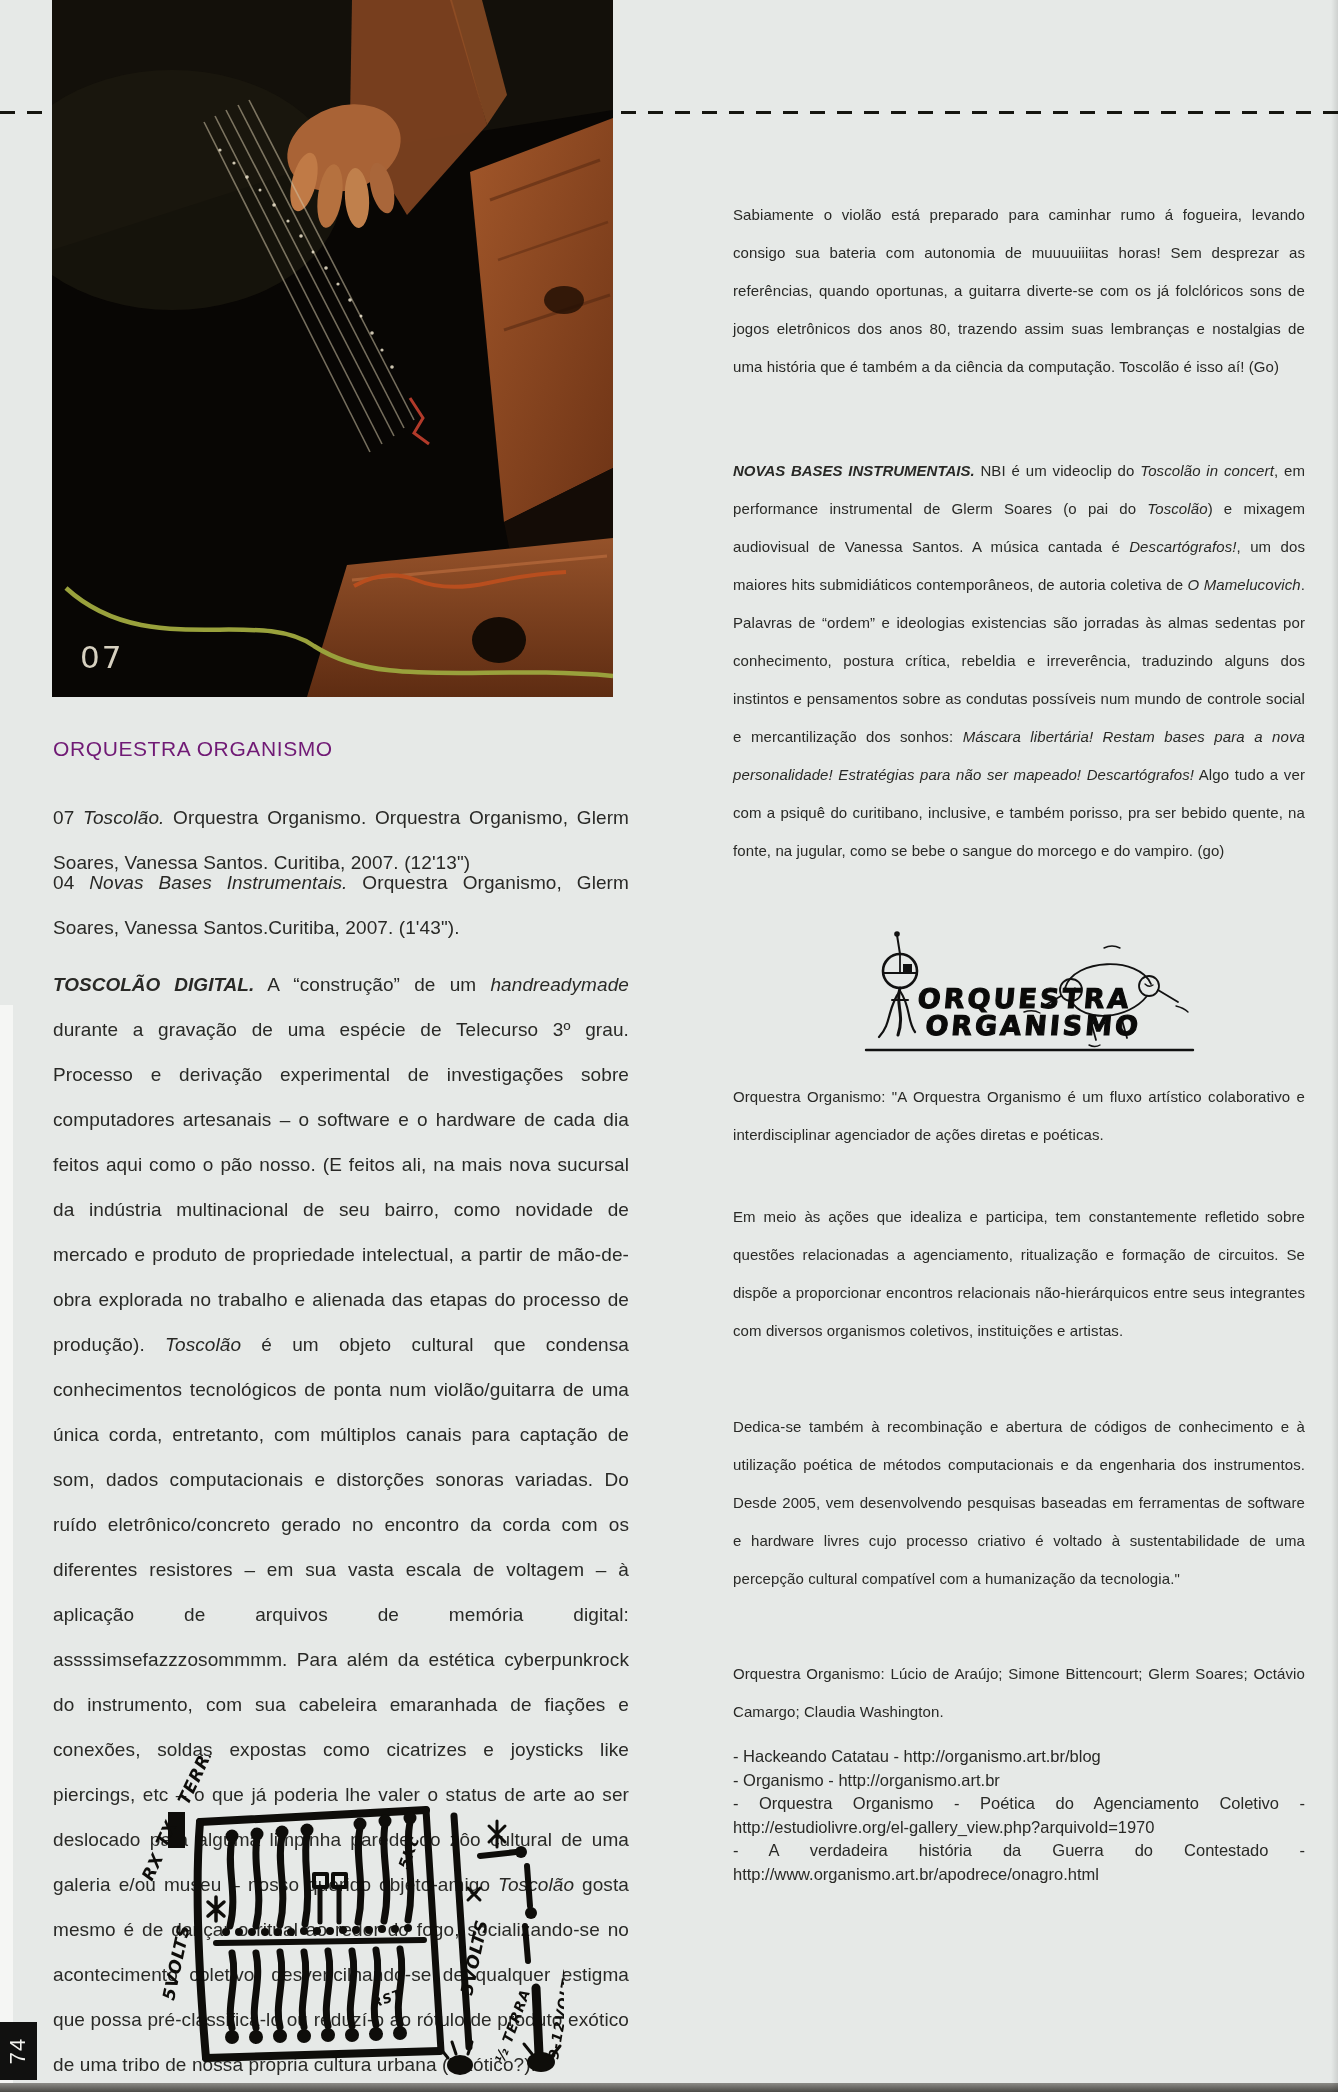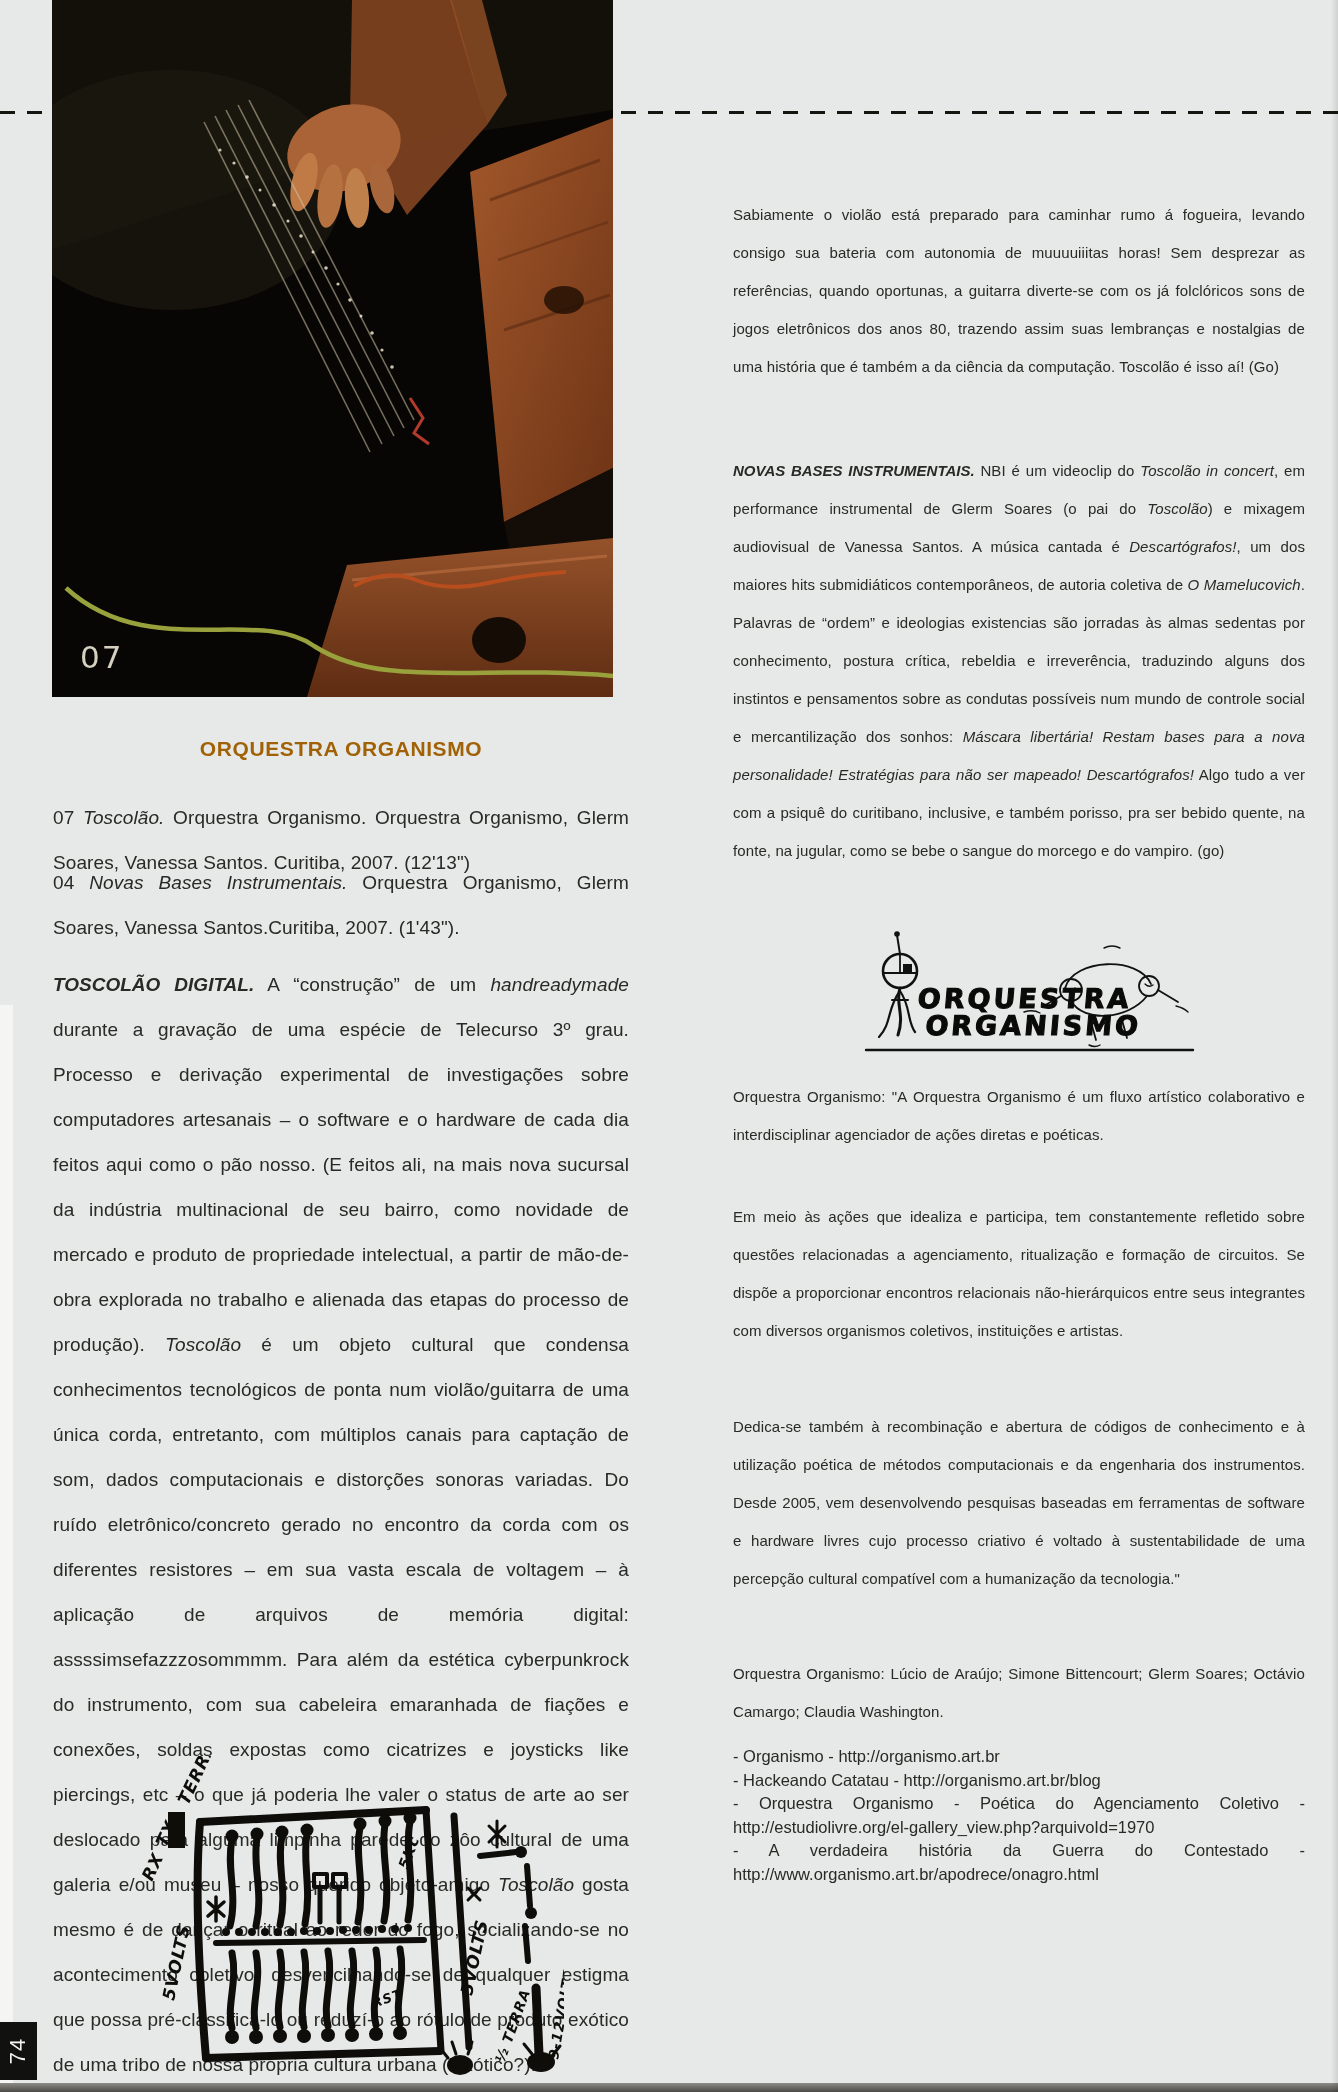--- a/index.html
+++ b/index.html
@@ -6,21 +6,21 @@
   .page{position:relative;width:1338px;height:2092px;background:#e6e9e7;overflow:hidden;
         font-family:"Liberation Sans",sans-serif;color:#292926;}
   .edge-left{position:absolute;left:0;top:1005px;width:13px;bottom:0;background:#f5f6f4;}
   .edge-bottom{position:absolute;left:0;right:0;bottom:0;height:9px;background:linear-gradient(#8d8c88,#4a4945);}
   .edge-right{position:absolute;right:0;top:0;width:7px;height:100%;background:linear-gradient(90deg,rgba(0,0,0,0),rgba(0,0,0,.10));}
   .cutline{position:absolute;left:0;right:0;top:111px;height:3px;
            background:repeating-linear-gradient(90deg,#15150f 0 15px,rgba(0,0,0,0) 15px 27px);}
   .photo{position:absolute;left:52px;top:0;width:561px;height:697px;z-index:2;}
   .col-left{position:absolute;left:53px;width:576px;}
   .col-right{position:absolute;left:733px;width:572px;}
-  .heading{font-weight:bold;font-size:21px;letter-spacing:.6px;color:#a16207;text-align:center;}
+  .heading{font-weight:normal;font-size:21px;letter-spacing:.6px;color:#701a75;}
   .body-txt{font-size:19px;line-height:45px;text-align:justify;letter-spacing:.1px;}
   .body-txt-r{font-size:15px;line-height:38px;text-align:justify;letter-spacing:.1px;}
   .i{font-style:italic;}
   .bi{font-style:italic;font-weight:bold;letter-spacing:0;}
   .links{font-size:16.5px;line-height:23.5px;text-align:justify;overflow-wrap:anywhere;}
   .link-line{margin:0;}
   .pagetab{position:absolute;left:0;top:2022px;width:37px;height:58px;background:#111110;z-index:3;
            display:flex;align-items:center;justify-content:center;}
   .pagetab span{display:block;transform:rotate(-90deg);color:#f2f2ee;font-size:22px;letter-spacing:1px;}
   svg text{font-family:"DejaVu Sans",sans-serif;}
@@ -256,22 +256,22 @@
     </g>
   </svg>
 
   <div class="col-right body-txt-r" style="top:1078px;">Orquestra Organismo: "A Orquestra Organismo é um fluxo artístico colaborativo e interdisciplinar agenciador de ações diretas e poéticas.</div>
   <div class="col-right body-txt-r" style="top:1198px;">Em meio às ações que idealiza e participa, tem constantemente refletido sobre questões relacionadas a agenciamento, ritualização e formação de circuitos. Se dispõe a proporcionar encontros relacionais não-hierárquicos entre seus integrantes com diversos organismos coletivos, instituições e artistas.</div>
   <div class="col-right body-txt-r" style="top:1408px;">Dedica-se também à recombinação e abertura de códigos de conhecimento e à utilização poética de métodos computacionais e da engenharia dos instrumentos. Desde 2005, vem desenvolvendo pesquisas baseadas em ferramentas de software e hardware livres cujo processo criativo é voltado à sustentabilidade de uma percepção cultural compatível com a humanização da tecnologia."</div>
 
   <div class="col-right body-txt-r" style="top:1655px;">Orquestra Organismo: Lúcio de Araújo; Simone Bittencourt; Glerm Soares; Octávio Camargo; Claudia Washington.</div>
 
   <div class="col-right links" style="top:1745px;">
+      <div class="link-line">- Hackeando Catatau - http://organismo.art.br/blog</div>
       <div class="link-line">- Organismo - http://organismo.art.br</div>
-      <div class="link-line">- Hackeando Catatau - http://organismo.art.br/blog</div>
       <div class="link-line">- Orquestra Organismo - Poética do Agenciamento Coletivo - http://estudiolivre.org/el-gallery_view.php?arquivoId=1970</div>
       <div class="link-line">- A verdadeira história da Guerra do Contestado - http://www.organismo.art.br/apodrece/onagro.html</div>
     </div>
 
   <div class="edge-left"></div>
   <div class="edge-bottom"></div>
   <div class="edge-right"></div>
   <div class="pagetab">
     <span>74</span>
   </div>

